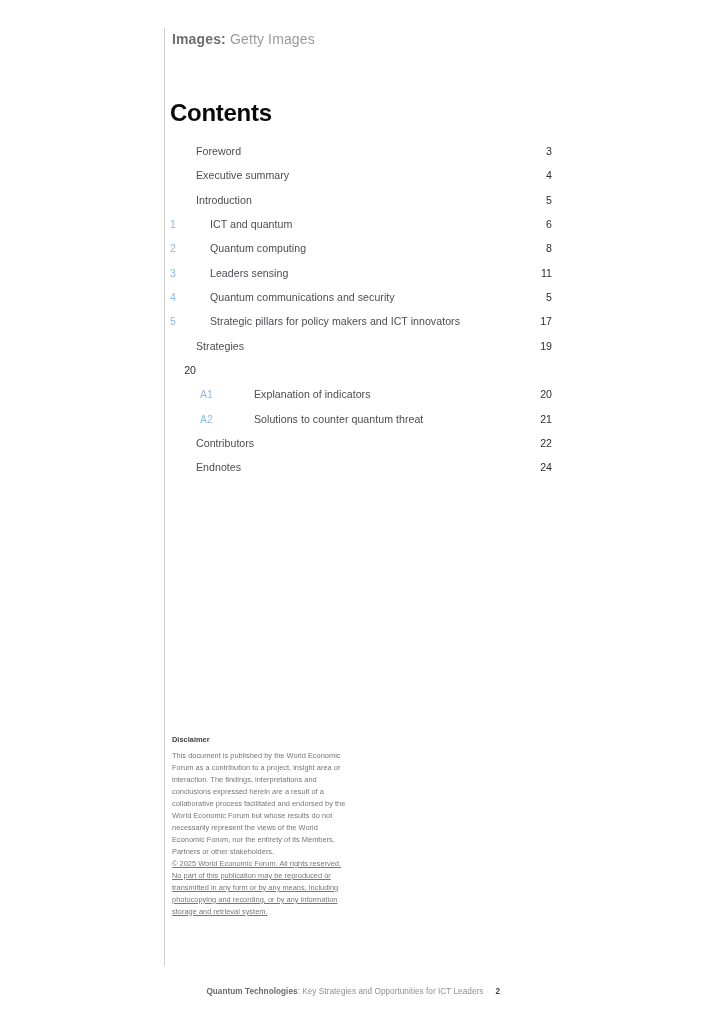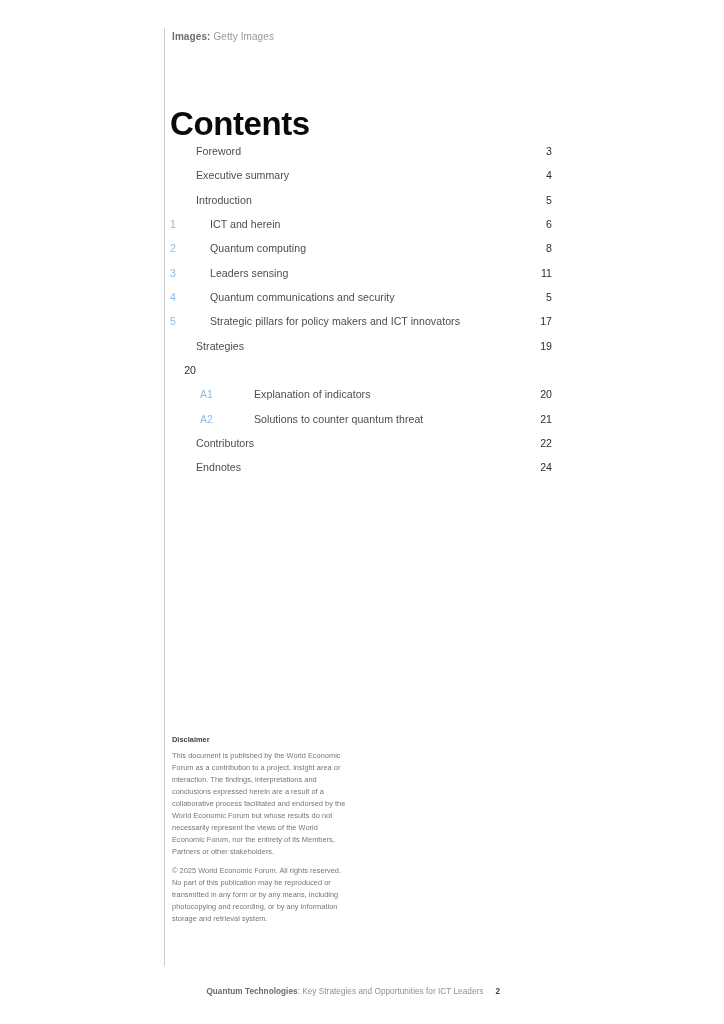--- a/index.html
+++ b/index.html
@@ -31,37 +31,37 @@
     width: 1px;
     height: 938px;
     background: #cdcdcd;
   }
 
   
   .credit {
     position: absolute;
     left: 172px;
     top: 31px;
-    font-size: 10px;
+    font-size: 14px;
     letter-spacing: 0.01em;
     color: #9a9a9e;
     line-height: 1.2;
     white-space: nowrap;
   }
   .credit .credit-label {
     font-weight: 700;
     color: #6d6d72;
   }
 
   
   .page-title {
     position: absolute;
     left: 170px;
     top: 84px;
-    font-size: 33px;
+    font-size: 24px;
     font-weight: 700;
     letter-spacing: -0.012em;
     color: #0a0a0a;
     line-height: 1.1;
   }
 
   
   .toc {
     position: absolute;
     left: 170px;
@@ -121,21 +121,21 @@
   .disclaimer-title {
     font-weight: 700;
     color: #3f3f44;
     display: block;
     margin-bottom: 4px;
   }
   .disclaimer p {
     margin: 0;
   }
   .disclaimer .copyright {
-    margin-top: 7px;
+    text-decoration: underline;
   }
 
   
   .footer {
     position: absolute;
     left: 0;
     top: 987px;
     width: 672px;
     text-align: right;
     padding-right: 172px;
@@ -179,21 +179,21 @@
         <span class="toc-label">Executive summary</span>
         <span class="toc-page">4</span>
       </div>
       <div class="toc-row">
         <span class="toc-num blank"></span>
         <span class="toc-label">Introduction</span>
         <span class="toc-page">5</span>
       </div>
       <div class="toc-row">
         <span class="toc-num">1</span>
-        <span class="toc-label">ICT and herein</span>
+        <span class="toc-label">ICT and quantum</span>
         <span class="toc-page">6</span>
       </div>
       <div class="toc-row">
         <span class="toc-num">2</span>
         <span class="toc-label">Quantum computing</span>
         <span class="toc-page">8</span>
       </div>
       <div class="toc-row">
         <span class="toc-num">3</span>
         <span class="toc-label">Leaders sensing</span>

